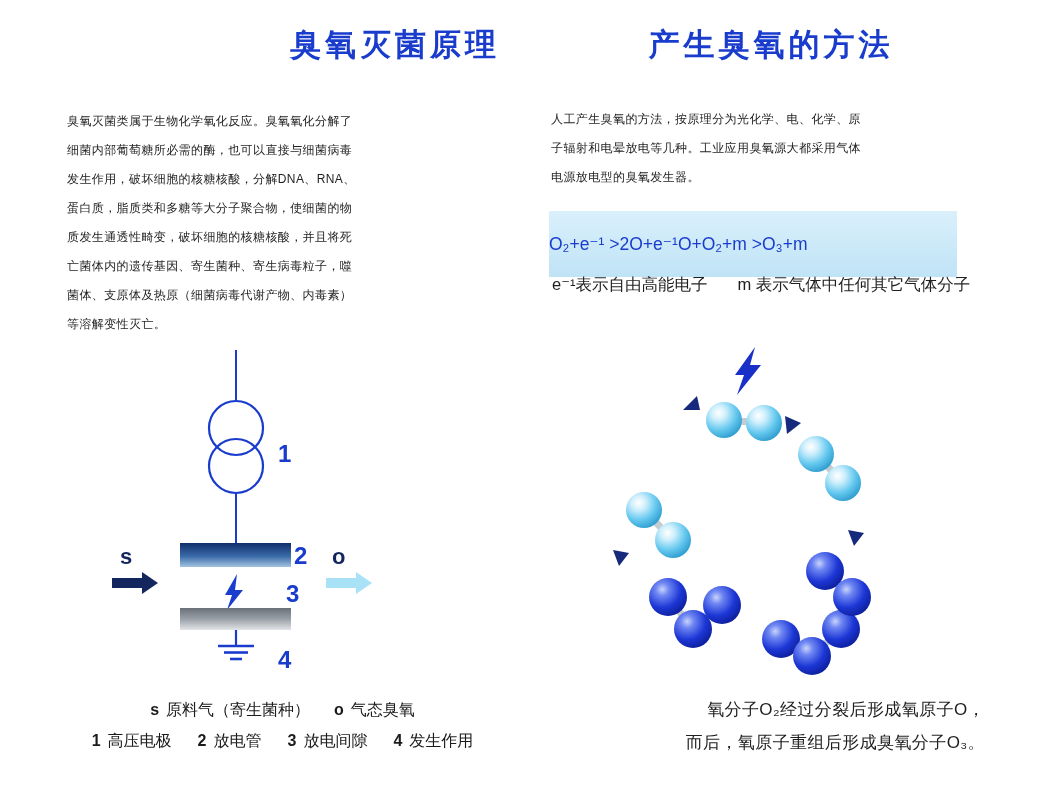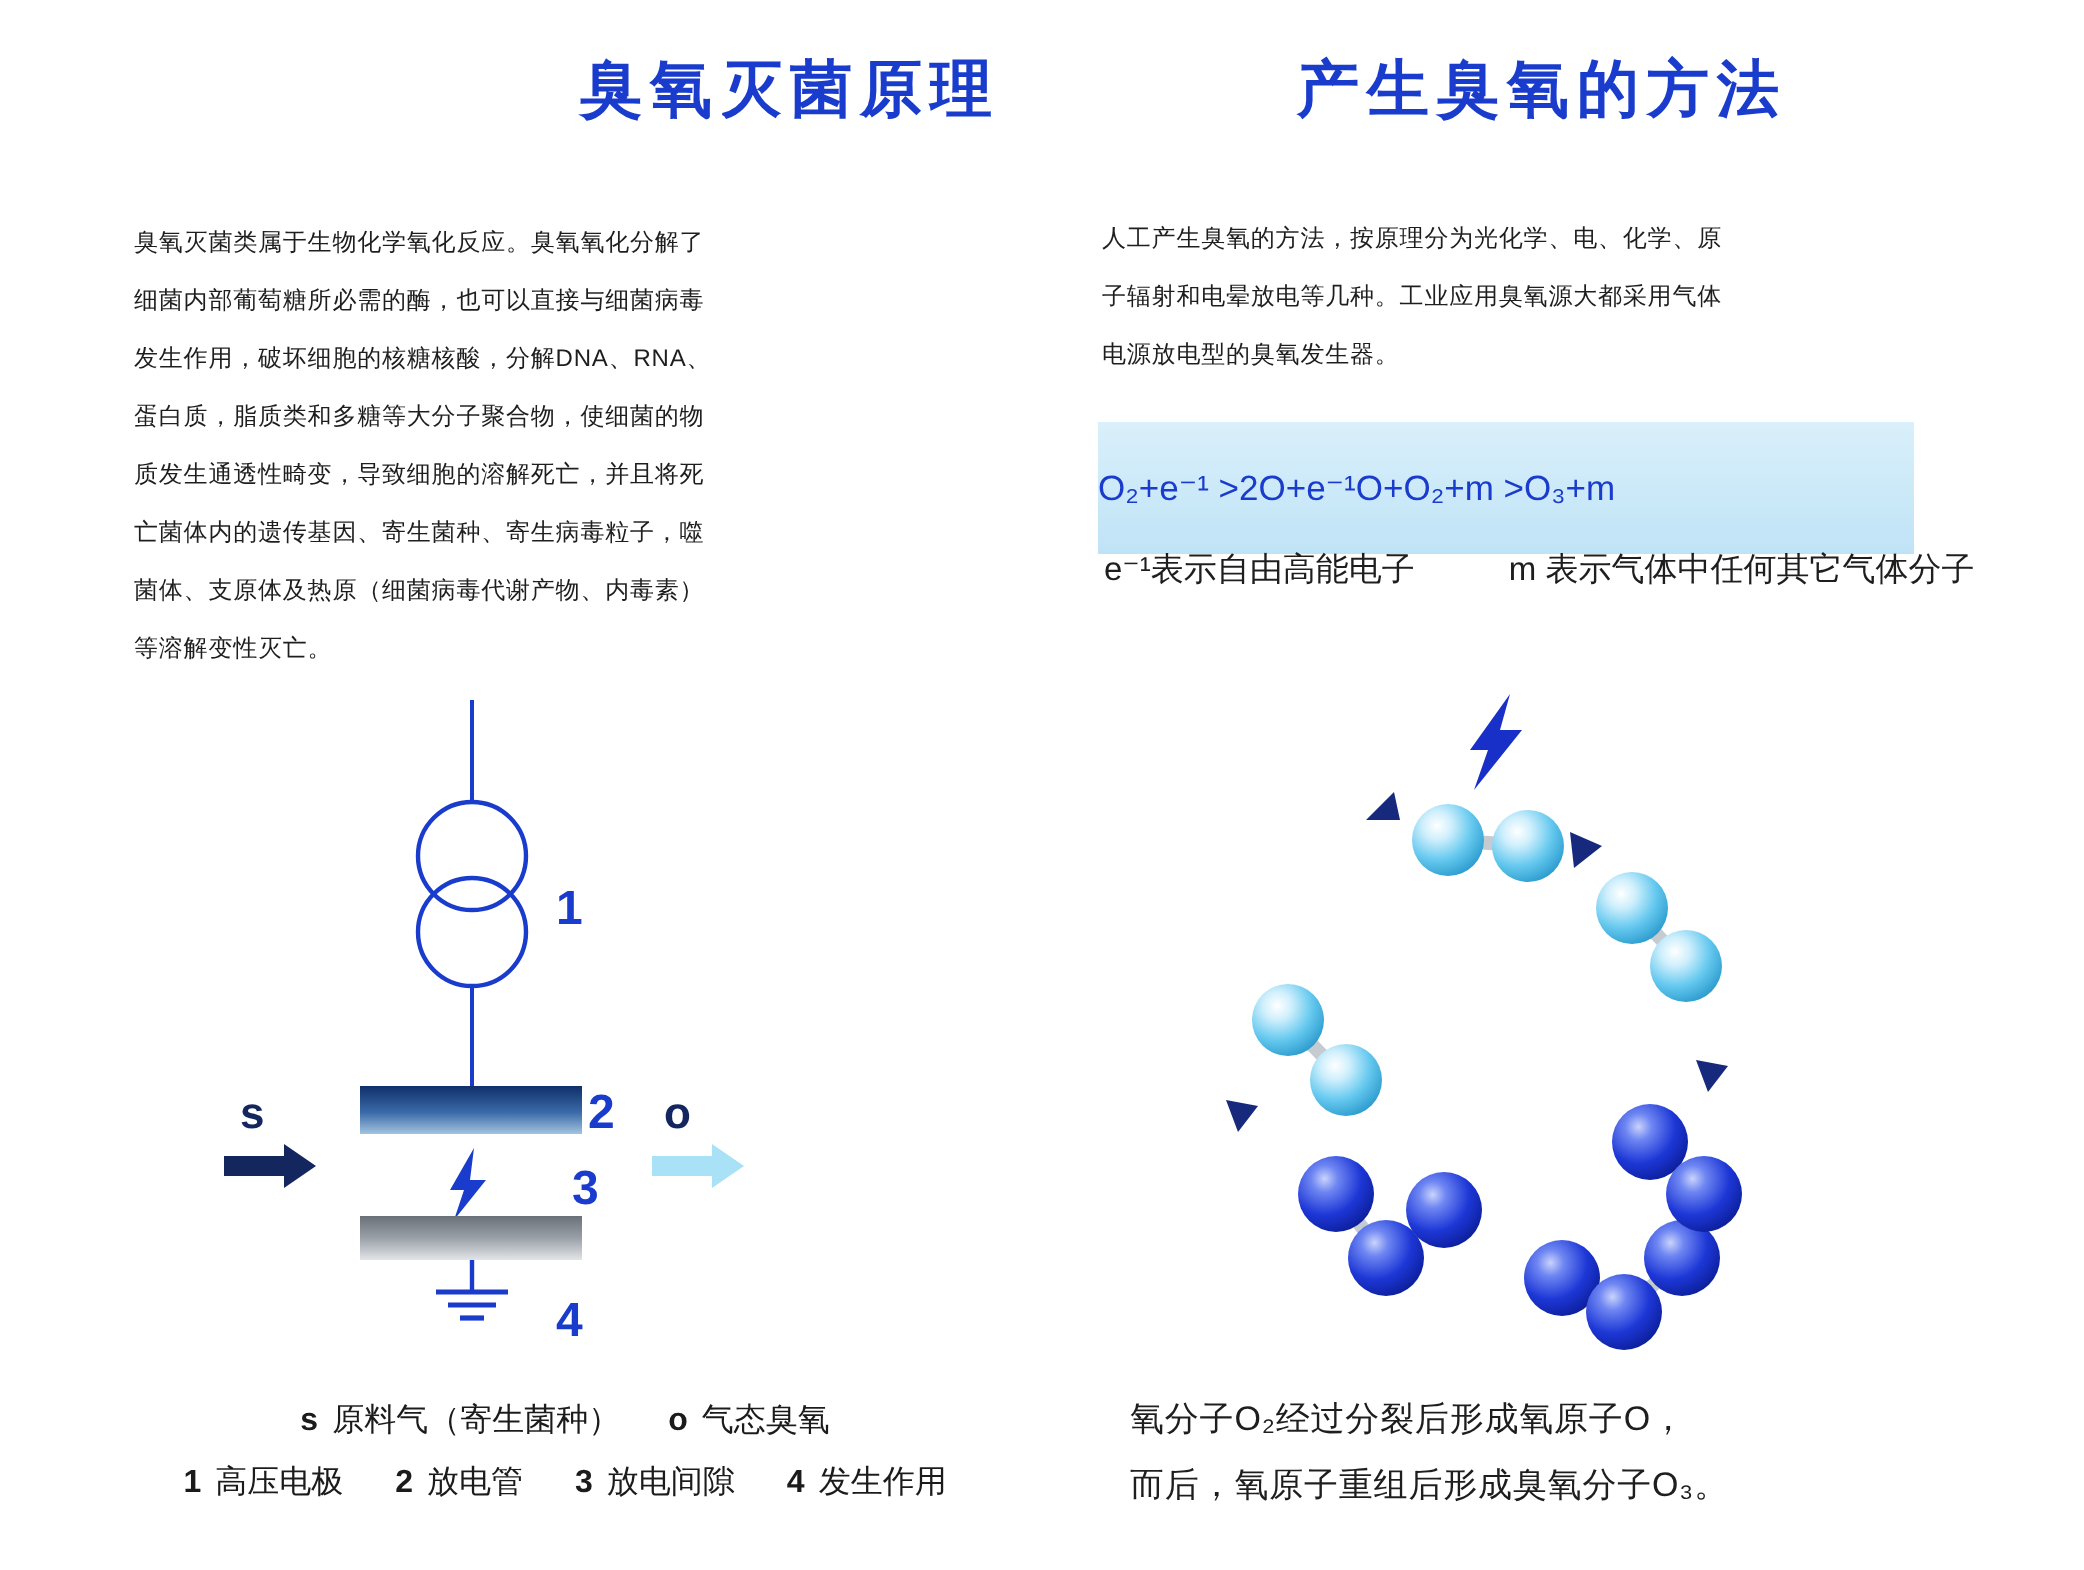--- a/index.html
+++ b/index.html
@@ -8,54 +8,54 @@
   .page { position:relative; width:1042px; height:785px; background:#ffffff; overflow:hidden; }
 
   .title { position:absolute; font-weight:bold; font-size:31px; color:#1a3ccd; text-align:center; letter-spacing:4px; }
   .body-text { position:absolute; font-size:12px; color:#1e1e1e; letter-spacing:0.4px; }
   .body-text .bl { height:29px; line-height:29px; white-space:nowrap; }
 
   .formula-box { position:absolute; left:549px; top:211px; width:408px; height:66px;
                  background:linear-gradient(180deg,#daf0fb 0%, #bfe3f6 100%);
                  display:flex; align-items:center; justify-content:flex-start;
                  color:#1a3ccd; font-size:17.5px; }
-  .notes-row { position:absolute; left:552px; top:274px; width:440px; display:flex; gap:47px;
+  .notes-row { position:absolute; left:552px; top:274px; width:440px; display:flex; gap:30px;
                font-size:16.5px; color:#1e1e1e; white-space:nowrap; }
 
   svg.schematic  { position:absolute; left:100px; top:345px; }
   svg.molecules  { position:absolute; left:575px; top:342px; }
   .num { font-family:"Liberation Sans",sans-serif; font-weight:bold; font-size:24px; fill:#1a3ccd; }
   .io  { font-family:"Liberation Sans",sans-serif; font-weight:bold; font-size:22px; fill:#13265e; }
 
   .legend-row { position:absolute; display:flex; justify-content:center; align-items:baseline;
                 font-size:16px; color:#1b1b1b; white-space:nowrap; }
   .legend-a { left:55px; top:700px; width:455px; }
   .legend-b { left:45px; top:731px; width:475px; }
   .lg-key  { font-weight:bold; margin-right:7px; }
   .lg-gap  { margin-left:24px; }
   .lg-item { display:flex; margin:0 13px; align-items:baseline; }
 
-  .caption-right { position:absolute; left:565px; top:693px; width:420px; text-align:left;
+  .caption-right { position:absolute; left:565px; top:693px; width:420px; text-align:right;
                    font-size:17px; color:#1e1e1e; letter-spacing:0.4px; }
   .caption-right div { line-height:33px; }
 </style>
 </head>
 <body>
 
 <div class="page">
 
   <div class="title" style="left:60px;top:24px;width:440px;text-align:right;">臭氧灭菌原理</div>
   <div class="title" style="left:556px;top:24px;width:430px;">产生臭氧的方法</div>
 
   <div class="body-text" style="left:67px;top:107px;width:455px;">
     <div class="bl">臭氧灭菌类属于生物化学氧化反应。臭氧氧化分解了</div>
     <div class="bl">细菌内部葡萄糖所必需的酶，也可以直接与细菌病毒</div>
     <div class="bl">发生作用，破坏细胞的核糖核酸，分解DNA、RNA、</div>
     <div class="bl">蛋白质，脂质类和多糖等大分子聚合物，使细菌的物</div>
-    <div class="bl">质发生通透性畸变，导致细胞的溶解死亡，并且将死</div>
+    <div class="bl">质发生通透性畸变，破坏细胞的核糖核酸，并且将死</div>
     <div class="bl">亡菌体内的遗传基因、寄生菌种、寄生病毒粒子，噬</div>
     <div class="bl">菌体、支原体及热原（细菌病毒代谢产物、内毒素）</div>
     <div class="bl">等溶解变性灭亡。</div>
   </div>
 
   <div class="body-text" style="left:551px;top:105px;width:455px;">
     <div class="bl">人工产生臭氧的方法，按原理分为光化学、电、化学、原</div>
     <div class="bl">子辐射和电晕放电等几种。工业应用臭氧源大都采用气体</div>
     <div class="bl">电源放电型的臭氧发生器。</div>
   </div>

